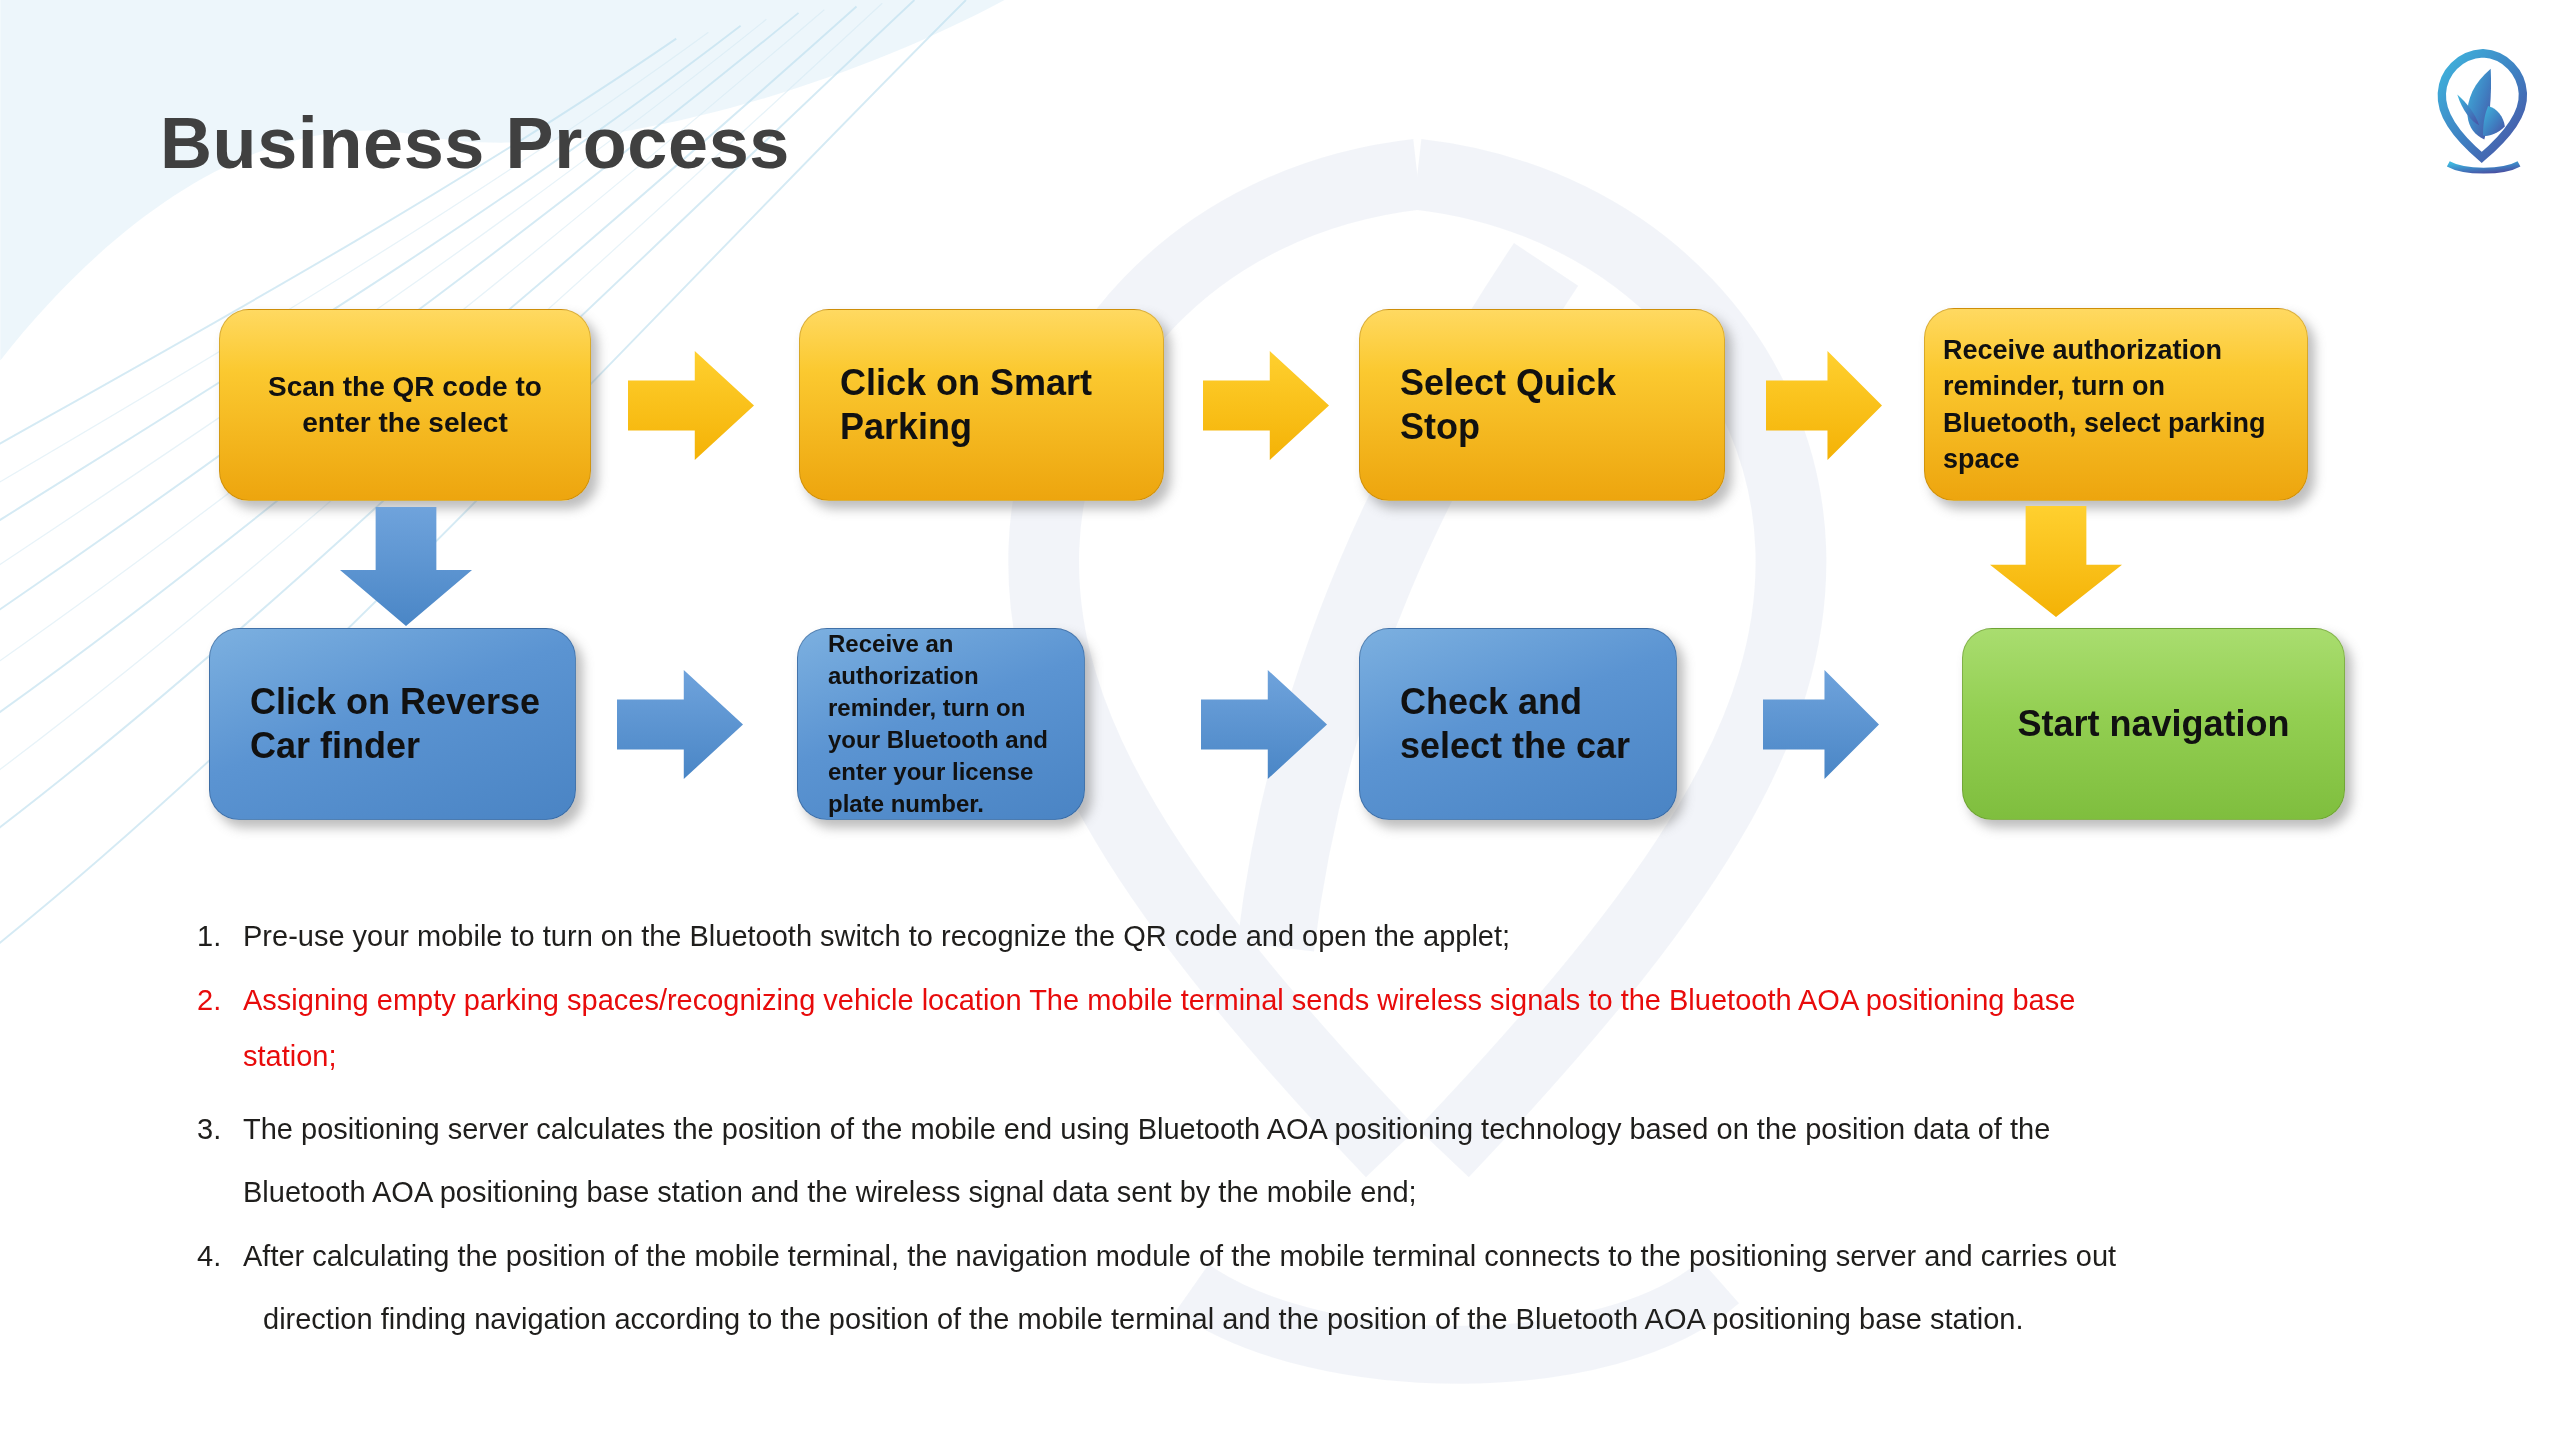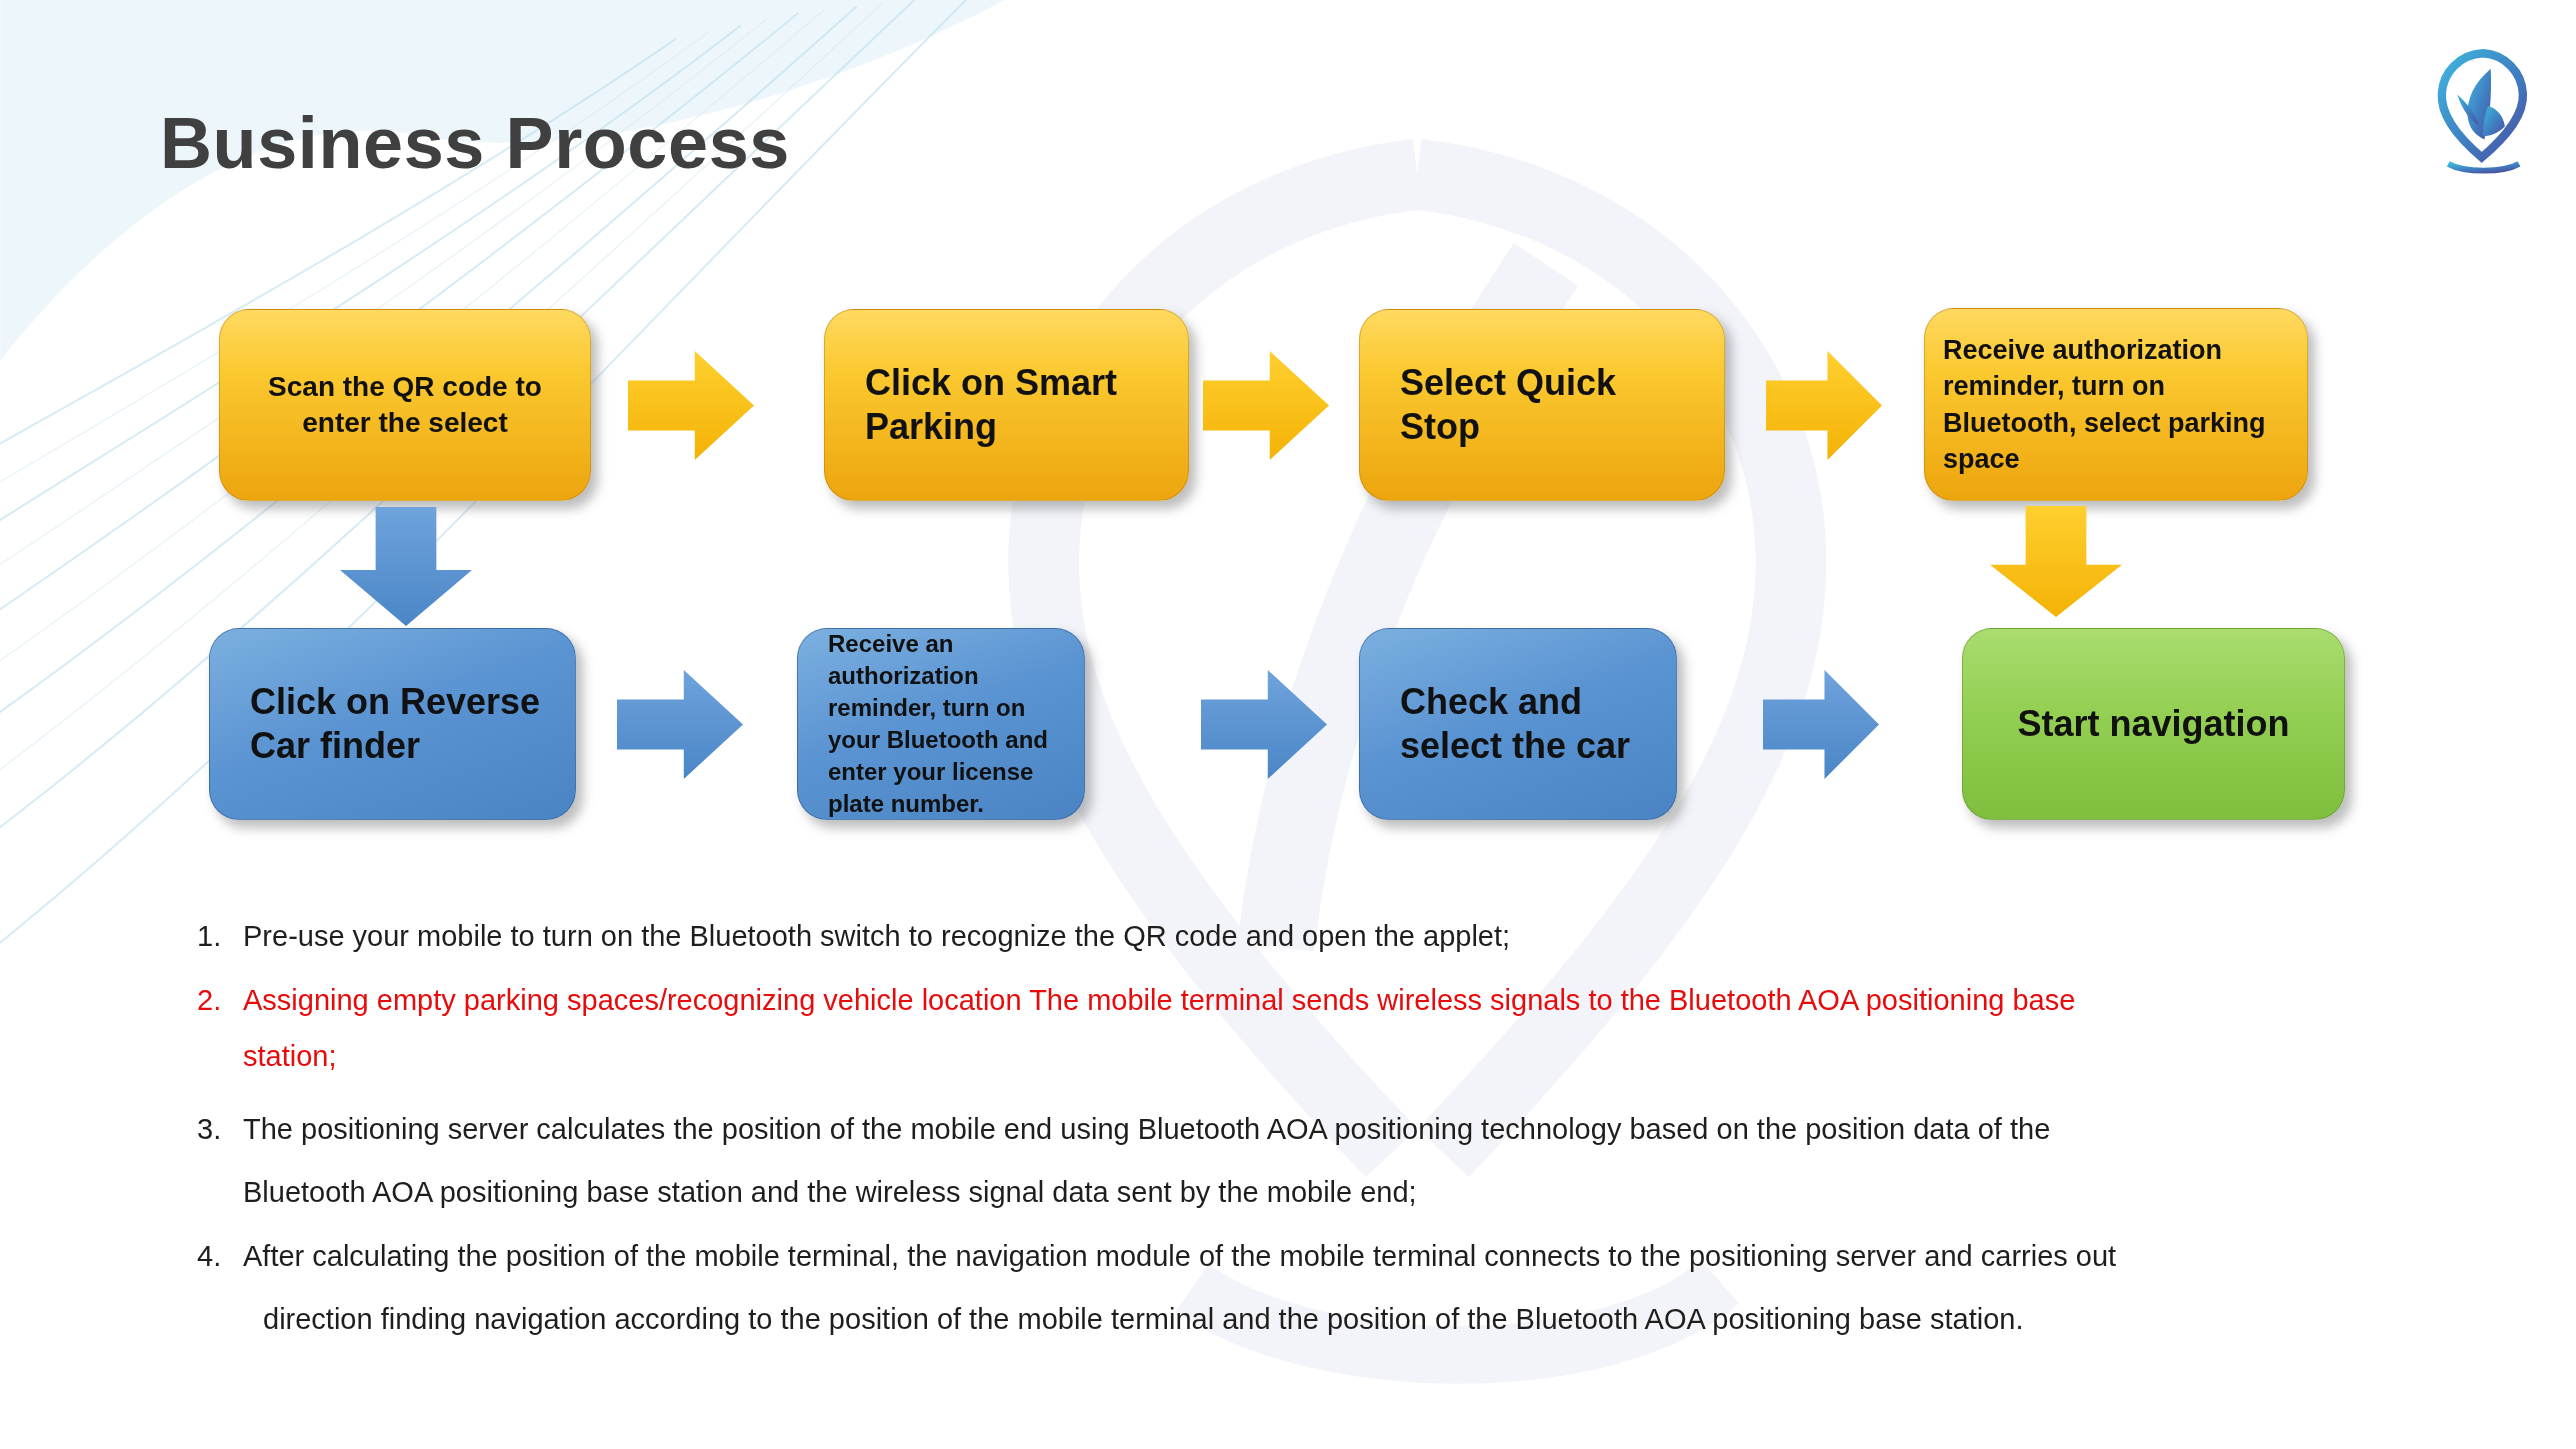--- a/index.html
+++ b/index.html
@@ -116,21 +116,21 @@
     <path d="M96,38 C70,60 58,86 60,112 C62,130 72,142 86,148 C94,122 98,80 96,38 Z"></path>
     <path d="M92,96 C106,100 116,112 118,128 C106,140 92,144 84,142 C84,126 86,110 92,96 Z"></path>
     <path d="M44,78 C60,92 72,108 78,126 C66,120 52,104 44,78 Z"></path>
   </g>
 </svg>
 
 <div class="fbox yellow t-center" style="left:219px; top:309px; width:372px;">
   <div class="txt">Scan the QR code to enter the select</div>
 </div>
 <div class="arrow-r a-yellow" style="left:628px; top:351px;"></div>
-<div class="fbox yellow t-big" style="left:824px; top:309px; width:365px;">
+<div class="fbox yellow t-big" style="left:799px; top:309px; width:365px;">
   <div class="txt">Click on Smart Parking</div>
 </div>
 <div class="arrow-r a-yellow" style="left:1203px; top:351px;"></div>
 <div class="fbox yellow t-big" style="left:1359px; top:309px; width:366px;">
   <div class="txt">Select Quick Stop</div>
 </div>
 <div class="arrow-r a-yellow" style="left:1766px; top:351px; width:116px;"></div>
 <div class="fbox yellow t-med" style="left:1924px; top:308px; width:384px; height:193px;">
   <div class="txt">Receive authorization reminder, turn on Bluetooth, select parking space</div>
 </div>

